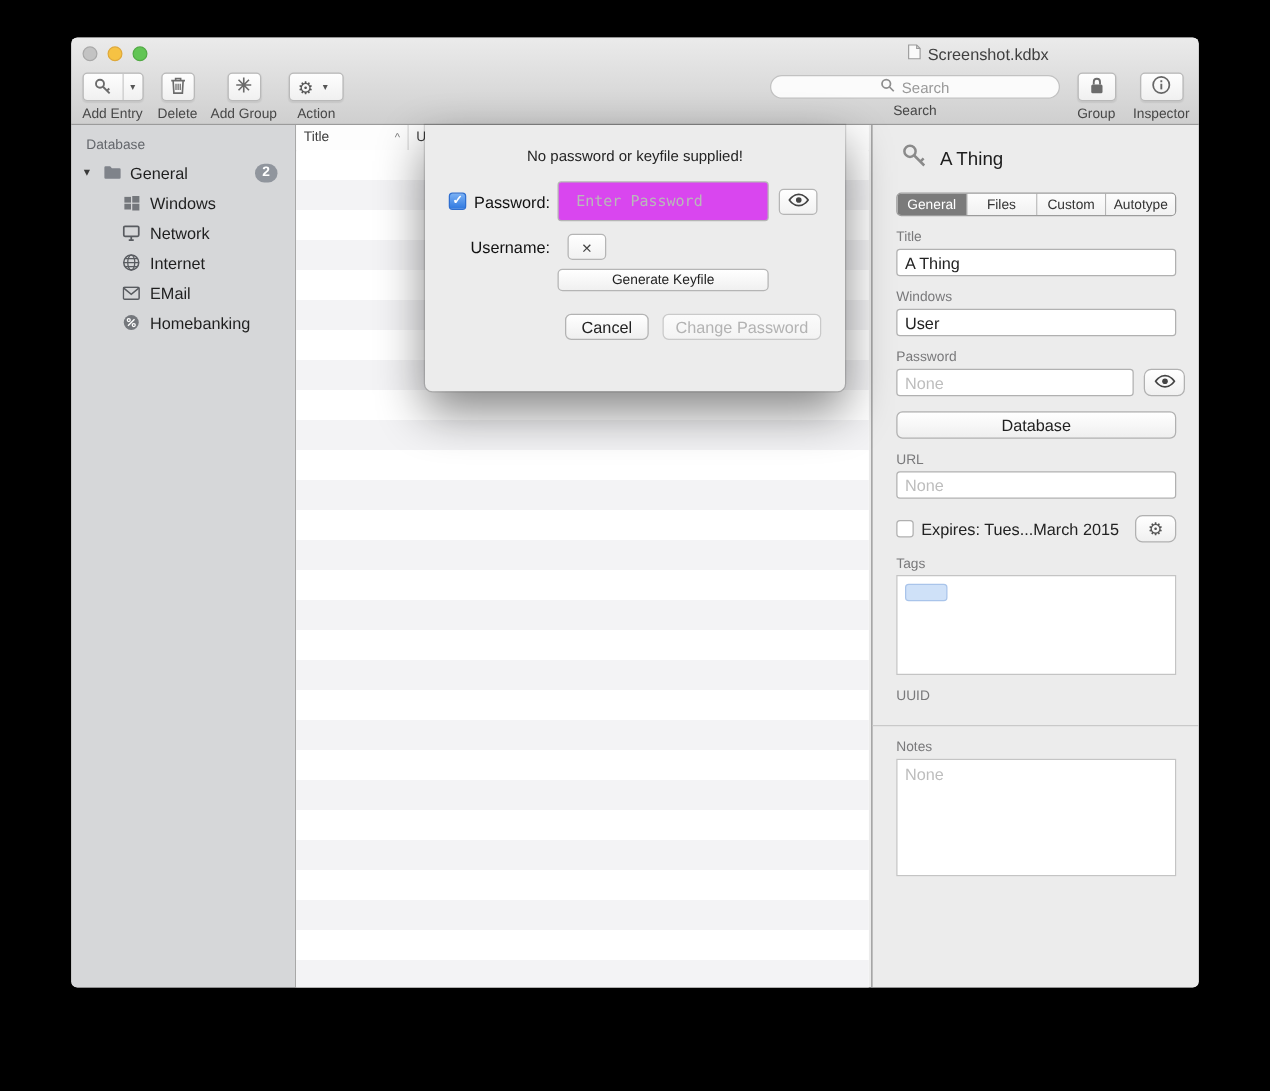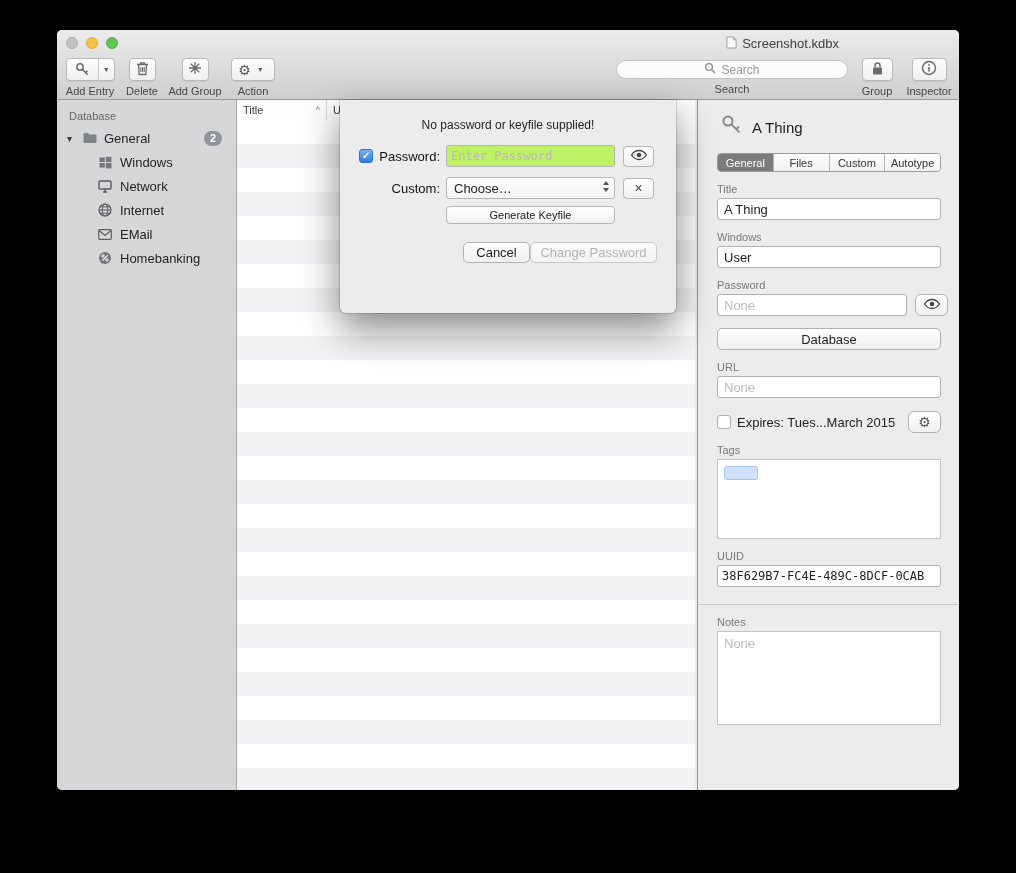--- a/index.html
+++ b/index.html
@@ -110,35 +110,35 @@
   
   .dialog{position:absolute;left:283px;top:70px;width:336px;height:213px;background:#ececec;
     border-radius:0 0 6px 6px;z-index:40;
     box-shadow:0 16px 38px rgba(0,0,0,.48),0 0 0 1px rgba(0,0,0,.14)}
   .dlg-msg{text-align:center;font-size:12px;color:#242424;padding-top:18px}
   .dlg-row{display:flex;align-items:center;margin:8px 14px 0}
   .dlg-row.first{margin-top:13px}
   .dlg-row.keyfile{margin-top:10px}
   .dlg-label{flex:0 0 92px;display:flex;align-items:center;justify-content:flex-end;gap:6px;
     font-size:13px;color:#111;padding-right:6px;box-sizing:border-box;white-space:nowrap}
-  .dlg-field{width:169px;height:22px;box-sizing:border-box;border:1px solid #b5b5b5;border-radius:3px;
-    padding:0 4px;font:12px "DejaVu Sans Mono",monospace;color:#333;outline:none;background:#bef264}
+  .dlg-field{width:169px;height:32px;box-sizing:border-box;border:1px solid #b5b5b5;border-radius:3px;
+    padding:0 14px;font:12px "DejaVu Sans Mono",monospace;color:#333;outline:none;background:#d946ef}
   .dlg-field::placeholder{color:#b9b9b9}
   .dlg-sq{width:31px;height:21px;box-sizing:border-box;margin-left:8px;border:1px solid #b5b5b5;
     border-radius:4px;background:linear-gradient(#ffffff,#f1f1f1);display:flex;align-items:center;
     justify-content:center;padding:0;flex:0 0 31px}
   .popup{width:169px;height:22px;box-sizing:border-box;border:1px solid #b5b5b5;border-radius:3px;
     background:linear-gradient(#ffffff,#f4f4f4);display:flex;align-items:center;
     justify-content:space-between;padding:0 4px 0 7px;font-size:13px;color:#222}
   .x-glyph{font-size:14px;color:#444;line-height:1}
   .genkey-row{margin:7px 14px 0;display:flex}
   .genkey-spacer{flex:0 0 92px}
   .genkey-btn{width:169px;height:18px;border:1px solid #b5b5b5;border-radius:4px;
     background:linear-gradient(#ffffff,#f0f0f0);font:11px "Liberation Sans",sans-serif;color:#222;padding:0}
-  .dlg-actions{display:flex;justify-content:flex-end;margin:18px 19px 0}
+  .dlg-actions{display:flex;justify-content:flex-end;gap:11px;margin:18px 19px 0}
   .dlg-btn{height:21px;box-sizing:border-box;border:1px solid #b3b3b3;border-radius:5px;
     background:linear-gradient(#ffffff,#efefef);font:13px "Liberation Sans",sans-serif;color:#222;padding:0}
   .dlg-btn.cancel{width:67px}
   .dlg-btn.primary{width:127px;color:#b3b3b3;border-color:#cacaca;
     background:linear-gradient(#fbfbfb,#f3f3f3)}
   .gear-glyph{font-size:14px;color:#555;line-height:1}
 </style>
 </head>
 <body>
 
@@ -375,21 +375,20 @@
         <span class="gear-glyph">⚙</span>
       </button>
     </div>
 
     <div class="ins-label">Tags</div>
     <div class="tags-box">
       <span class="tag-pill"></span>
     </div>
 
     <div class="ins-label">UUID</div>
-    <input class="ins-field mono" value="38F629B7-FC4E-489C-8DCF-0CAB" style="">
 
     <div class="divider"></div>
 
     <div class="ins-label">Notes</div>
     <textarea class="notes-area" placeholder="None" style=""></textarea>
   </div>
 
   <div class="dialog">
     <div class="dlg-msg">No password or keyfile supplied!</div>
 
@@ -407,31 +406,22 @@
               <path d="M12 2 C6 2 2 8 2 8 C2 8 6 14 12 14 C18 14 22 8 22 8 C22 8 18 2 12 2 Z" fill="none" stroke="#444" stroke-width="1.8"></path>
               <circle cx="12" cy="8" r="3" fill="#444"></circle>
             </svg>
         </span>
       </button>
     </div>
 
 
     <div class="dlg-row keyfile">
       <span class="dlg-label">
-        <span>Custom:</span>
-      </span>
-      <div class="popup">
-        <span>Choose…</span>
-        <span>
-          <svg width="8" height="13" viewBox="0 0 8 13">
-              <path d="M4 1 L7 5 H1 Z" fill="#555"></path>
-              <path d="M4 12 L1 8 H7 Z" fill="#555"></path>
-            </svg>
-        </span>
-      </div>
+        <span>Username:</span>
+      </span>
       <button class="dlg-sq">
         <span class="x-glyph">×</span>
       </button>
     </div>
 
     <div class="genkey-row">
       <span class="genkey-spacer"></span>
       <button class="genkey-btn">Generate Keyfile</button>
     </div>
 

